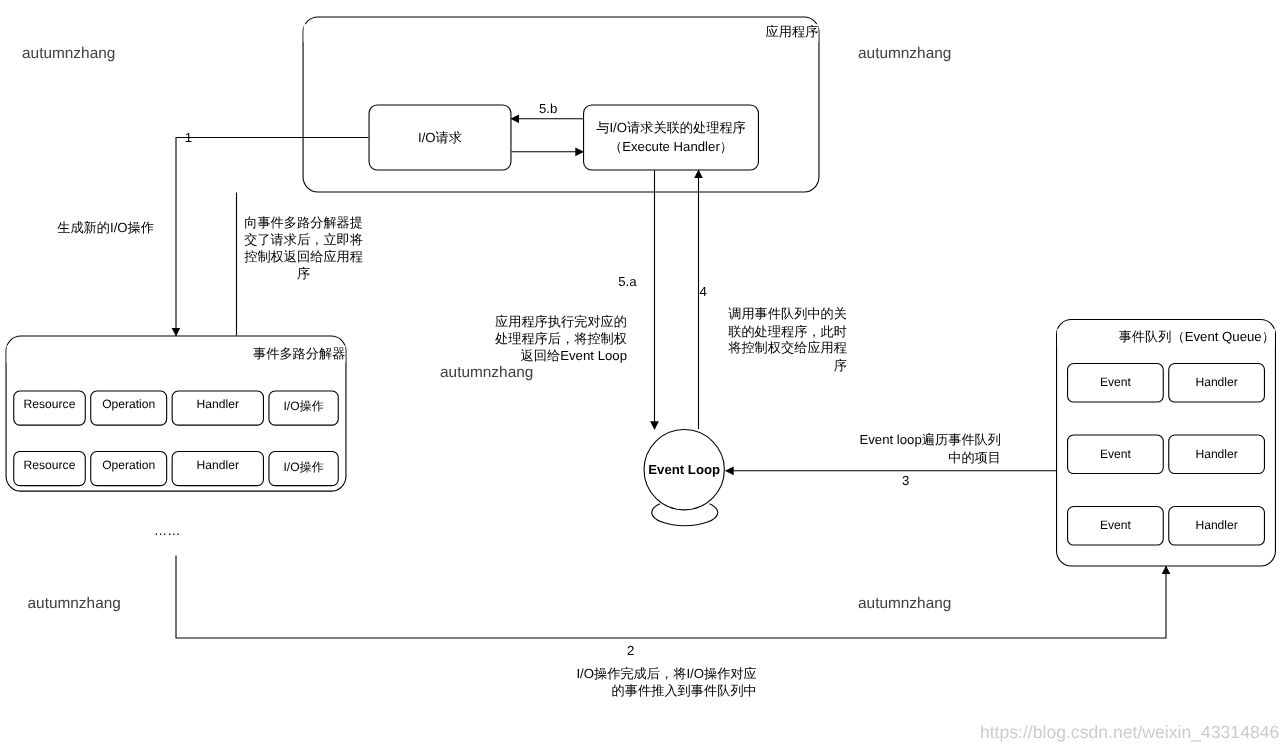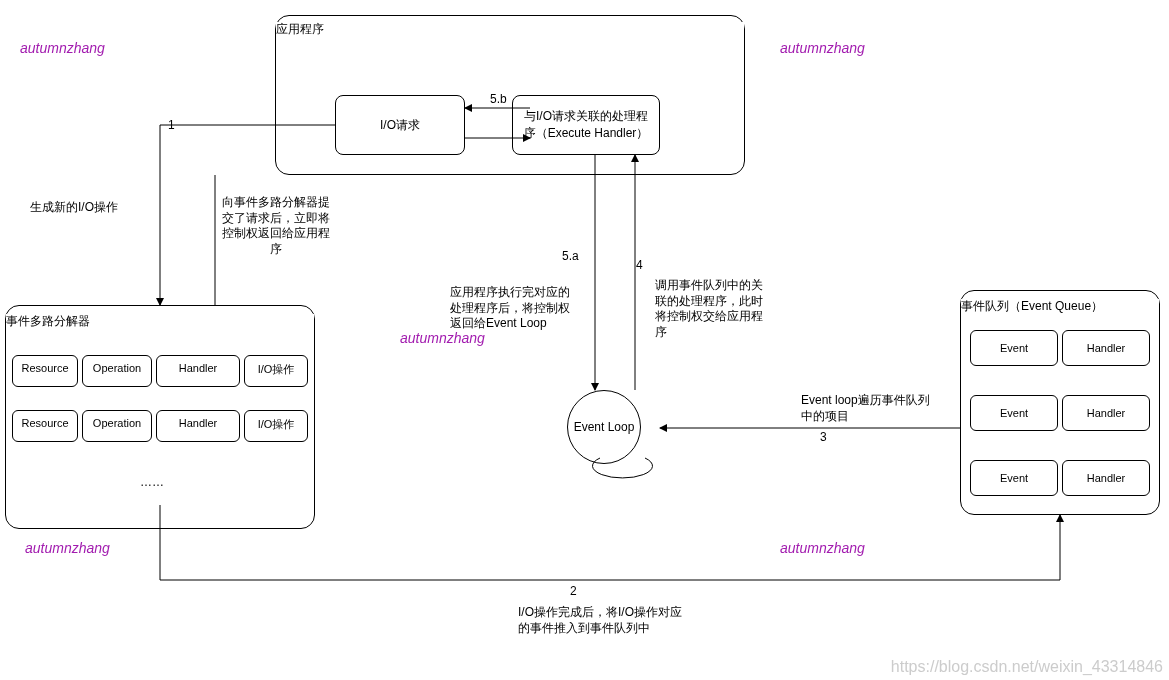--- a/index.html
+++ b/index.html
@@ -19,28 +19,27 @@
     border-radius: 14px;
     box-sizing: border-box;
     text-align: center;
     background: #fff;
   }
   .sharp {
     border-radius: 8px;
   }
   .label {
     position: absolute;
-    text-align: left;
+    text-align: right;
     line-height: 1.3;
     background: #fff;
   }
   .watermark {
     position: absolute;
-    color: #a21caf;
-    font-style: italic;
+    color: #404040;
     font-size: 14px;
     pointer-events: none;
   }
   .cell {
     position: absolute;
     border: 1px solid #000;
     border-radius: 6px;
     text-align: center;
     box-sizing: border-box;
     padding-top: 6px;
@@ -74,25 +73,25 @@
 <div class="watermark" style="left:25px; top:540px;">autumnzhang</div>
 <div class="watermark" style="left:780px; top:540px;">autumnzhang</div>
 <div class="watermark" style="left:780px; top:40px;">autumnzhang</div>
 
 <div class="box" style="left:275px; top:15px; width:470px; height:160px;">
   <div class="label" style="left:0; right:0; top:6px;">应用程序</div>
 </div>
 <div class="box sharp center" style="left:335px; top:95px; width:130px; height:60px;align-items:center;">
   <span>I/O请求</span>
 </div>
-<div class="box sharp center" style="left:512px; top:95px; width:148px; height:60px; padding:6px;">
+<div class="box sharp center" style="left:530px; top:95px; width:160px; height:60px; padding:6px;">
   <span>与I/O请求关联的处理程序（Execute Handler）</span>
 </div>
 
-<div class="box" style="left:5px; top:305px; width:310px; height:224px;">
+<div class="box" style="left:5px; top:305px; width:310px; height:142px;">
   <div class="label" style="left:0; right:0; top:8px;">事件多路分解器</div>
 </div>
 
 <div class="cell" style="left:12px; top:355px; width:66px; height:32px;">Resource</div>
 <div class="cell" style="left:82px; top:355px; width:70px; height:32px;">Operation</div>
 <div class="cell" style="left:156px; top:355px; width:84px; height:32px;">Handler</div>
 <div class="cell" style="left:244px; top:355px; width:64px; height:32px;">I/O操作</div>
 
 <div class="cell" style="left:12px; top:410px; width:66px; height:32px;">Resource</div>
 <div class="cell" style="left:82px; top:410px; width:70px; height:32px;">Operation</div>
@@ -104,38 +103,38 @@
   <div class="label" style="left:0; right:0; top:8px;">事件队列（Event Queue）</div>
 </div>
 
 <div class="cell center" style="left:970px; top:330px; width:88px; height:36px; padding-top:0;">Event</div>
 <div class="cell center" style="left:1062px; top:330px; width:88px; height:36px; padding-top:0;">Handler</div>
 <div class="cell center" style="left:970px; top:395px; width:88px; height:36px; padding-top:0;">Event</div>
 <div class="cell center" style="left:1062px; top:395px; width:88px; height:36px; padding-top:0;">Handler</div>
 <div class="cell center" style="left:970px; top:460px; width:88px; height:36px; padding-top:0;">Event</div>
 <div class="cell center" style="left:1062px; top:460px; width:88px; height:36px; padding-top:0;">Handler</div>
 
-<div class="box center" style="left:567px; top:390px; width:74px; height:74px; border-radius:50%;">
+<div class="box center" style="left:585px; top:390px; width:74px; height:74px; border-radius:50%;font-weight:bold;">
   <span>Event Loop</span>
 </div>
 
 <div class="label" style="left:168px; top:118px;">1</div>
 <div class="label" style="left:30px; top:200px; width:110px;">生成新的I/O操作</div>
 
 <div class="label" style="left:221px; top:195px; width:110px; text-align:center;">向事件多路分解器提交了请求后，立即将控制权返回给应用程序</div>
 
 <div class="label" style="left:562px; top:249px;">5.a</div>
 <div class="label" style="left:450px; top:285px; width:120px;">应用程序执行完对应的处理程序后，将控制权返回给Event Loop</div>
 
 <div class="label" style="left:490px; top:92px;">5.b</div>
 
 <div class="label" style="left:636px; top:258px;">4</div>
 <div class="label" style="left:655px; top:278px; width:115px;">调用事件队列中的关联的处理程序，此时将控制权交给应用程序</div>
 
-<div class="label" style="left:770px; top:393px; width:140px;margin-left:31px;">Event loop遍历事件队列中的项目</div>
+<div class="label" style="left:770px; top:393px; width:140px;">Event loop遍历事件队列中的项目</div>
 <div class="label" style="left:820px; top:430px;">3</div>
 
 <div class="label" style="left:570px; top:584px;">2</div>
 <div class="label" style="left:518px; top:605px; width:170px;">I/O操作完成后，将I/O操作对应的事件推入到事件队列中</div>
 
 <div class="footer-link">https://blog.csdn.net/weixin_43314846</div>
 
 <svg class="overlay">
   <defs>
     <marker id="arrow" markerWidth="9" markerHeight="9" refX="7" refY="4" orient="auto">

